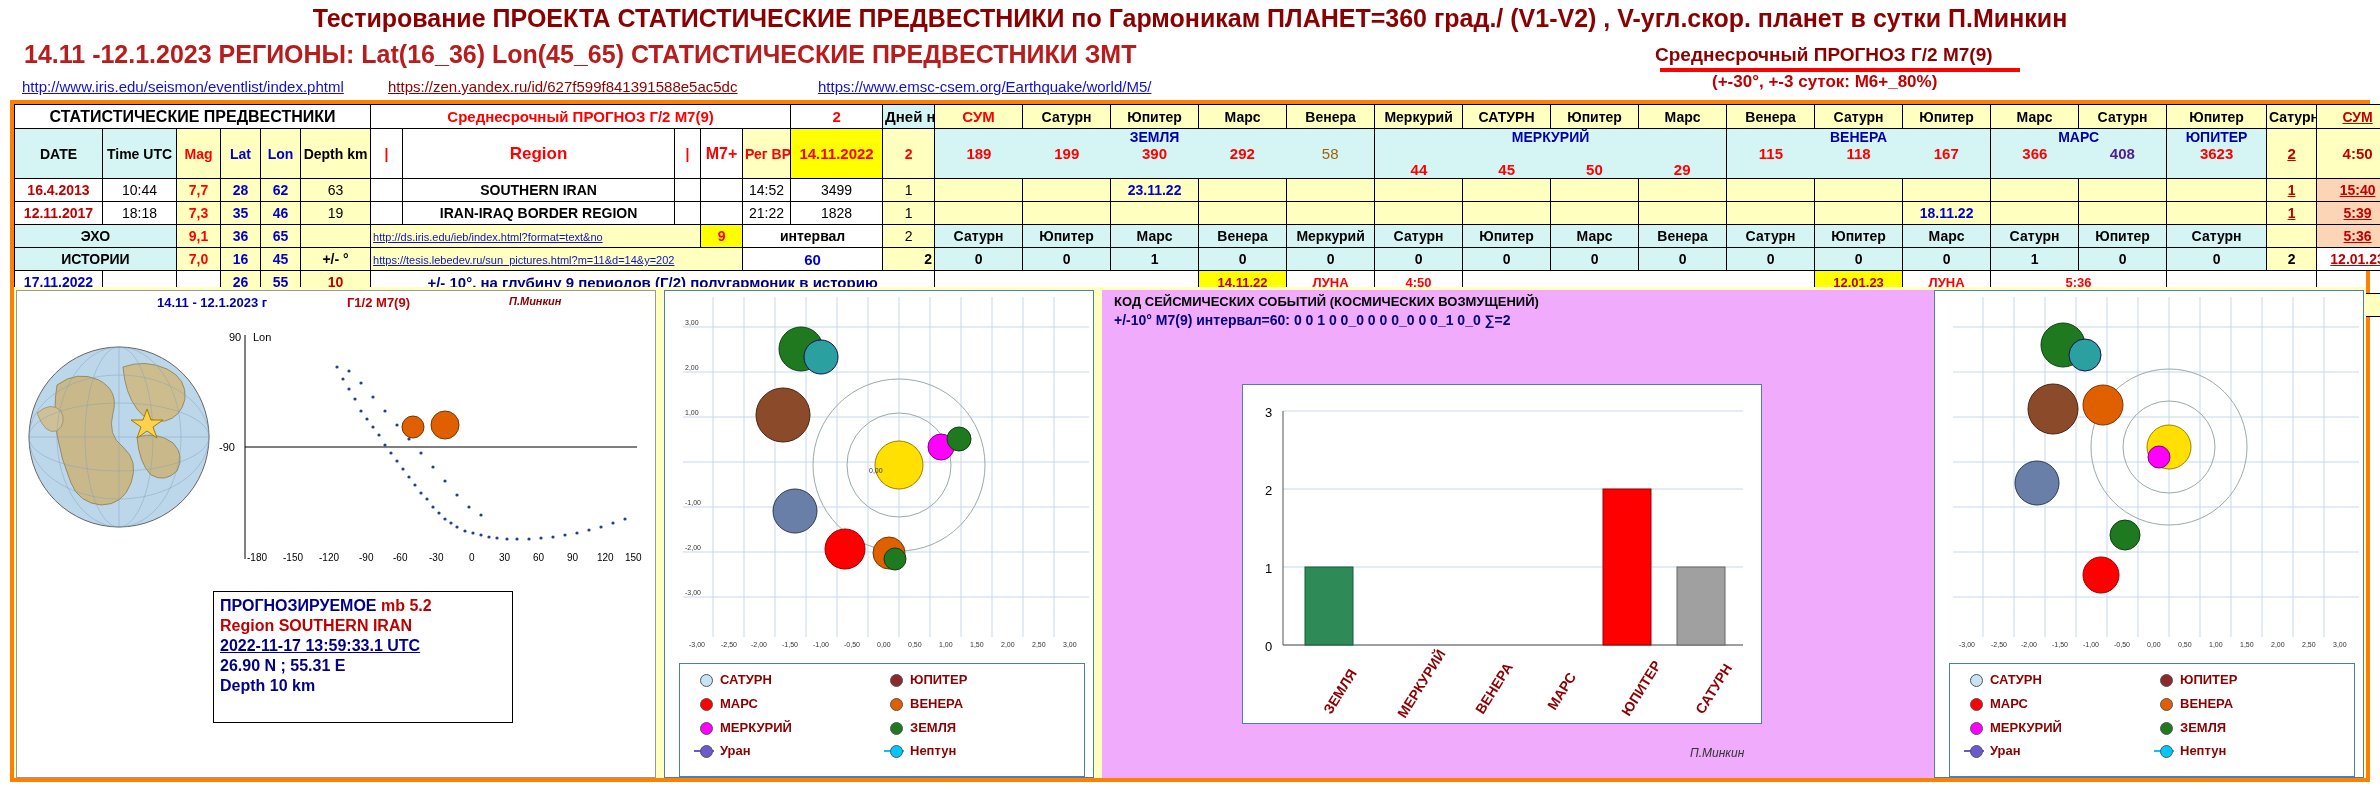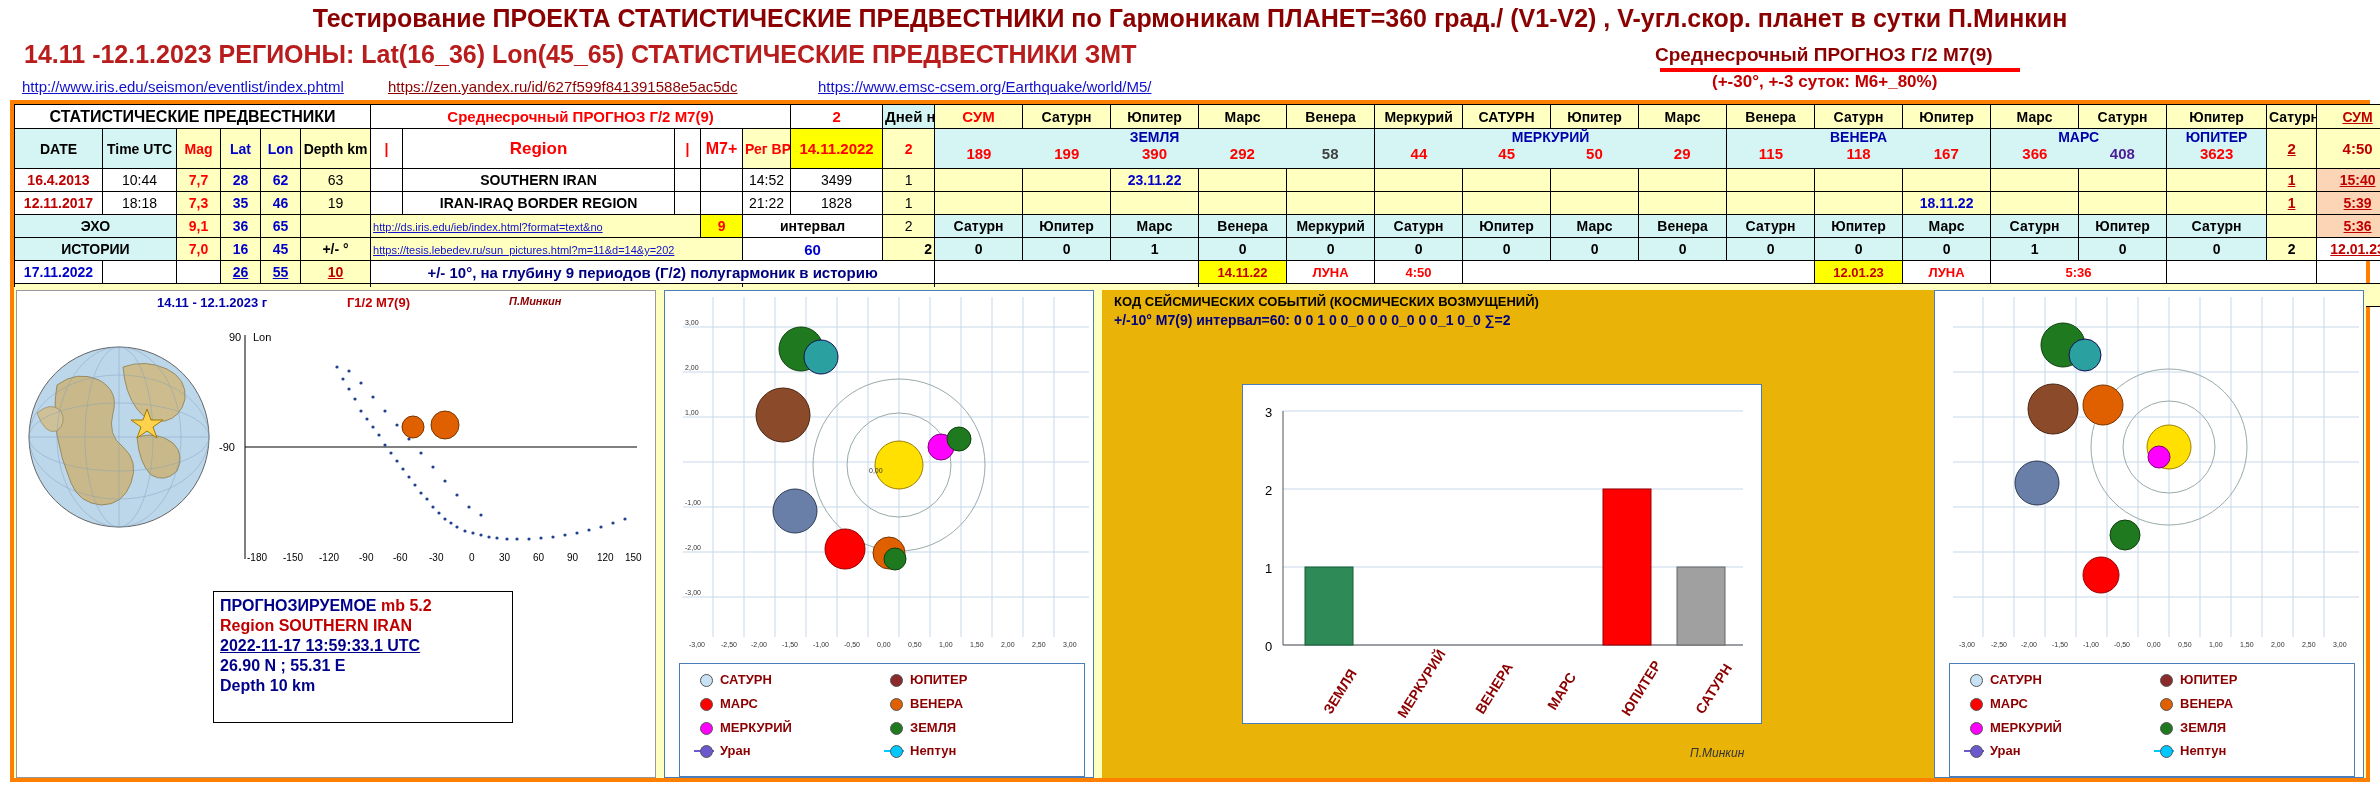--- a/index.html
+++ b/index.html
@@ -142,27 +142,27 @@
       <td class="yhi b red" style="font-size:15px;">14.11.2022</td>
       <td class="ylw b red">2</td>
 
       <td class="cyan b" colspan="5" style="vertical-align:top;padding:0;">
         <div style="font-size:14px;font-weight:bold;color:#0000aa;">ЗЕМЛЯ</div>
         <div style="display:flex;">
           <span style="flex:1;color:#ff0000;font-weight:bold;font-size:15px;">189</span>
           <span style="flex:1;color:#ff0000;font-weight:bold;font-size:15px;">199</span>
           <span style="flex:1;color:#ff0000;font-weight:bold;font-size:15px;">390</span>
           <span style="flex:1;color:#ff0000;font-weight:bold;font-size:15px;">292</span>
-          <span style="flex:1;color:#404040;font-weight:bold;font-size:15px;">58</span>
+          <span style="flex:1;color:#a16207;font-weight:normal;font-size:15px;">58</span>
         </div>
       </td>
 
       <td class="cyan b" colspan="4" style="vertical-align:top;padding:0;">
         <div style="font-size:14px;font-weight:bold;color:#0000aa;">МЕРКУРИЙ</div>
-        <div style="display:flex;">
+        <div style="display:flex;margin-top:16px;">
           <span style="flex:1;color:#ff0000;font-weight:bold;font-size:15px;">44</span>
           <span style="flex:1;color:#ff0000;font-weight:bold;font-size:15px;">45</span>
           <span style="flex:1;color:#ff0000;font-weight:bold;font-size:15px;">50</span>
           <span style="flex:1;color:#ff0000;font-weight:bold;font-size:15px;">29</span>
         </div>
       </td>
 
       <td class="cyan b" colspan="3" style="vertical-align:top;padding:0;">
         <div style="font-size:14px;font-weight:bold;color:#0000aa;">ВЕНЕРА</div>
         <div style="display:flex;">
@@ -531,21 +531,21 @@
       <div class="lg" style="left:230px;top:56px;">ЗЕМЛЯ</div>
       <div class="lgline" style="left:14px;top:86px;background:#6a5acd;"></div>
       <div class="lgdot" style="left:20px;top:81px;background:#6a5acd;"></div>
       <div class="lg" style="left:40px;top:79px;">Уран</div>
       <div class="lgline" style="left:204px;top:86px;background:#00c8ff;"></div>
       <div class="lgdot" style="left:210px;top:81px;background:#00c8ff;"></div>
       <div class="lg" style="left:230px;top:79px;">Нептун</div>
     </div>
   </div>
 
-  <div style="position:absolute;left:1088px;top:186px;width:840px;height:488px;background:#eab308;">
+  <div style="position:absolute;left:1088px;top:186px;width:840px;height:488px;background:#f0abfc;">
     <div style="position:absolute;left:12px;top:4px;font-size:13px;font-weight:bold;color:#000;white-space:nowrap;">КОД СЕЙСМИЧЕСКИХ СОБЫТИЙ (КОСМИЧЕСКИХ ВОЗМУЩЕНИЙ)</div>
     <div style="position:absolute;left:12px;top:22px;font-size:14px;font-weight:bold;color:#000080;white-space:nowrap;">+/-10° M7(9) интервал=60:   0 0 1 0 0_0 0 0 0_0 0 0_1 0_0  ∑=2</div>
 
     <div class="barchart" style="left:140px;top:94px;width:520px;height:340px;">
       <svg width="518" height="338">
         <rect x="0" y="0" width="518" height="338" fill="#ffffff"></rect>
         <g stroke="#c7d8ea" stroke-width="1">
           <line x1="40" y1="26" x2="500" y2="26"></line>
           <line x1="40" y1="104" x2="500" y2="104"></line>
           <line x1="40" y1="182" x2="500" y2="182"></line>

